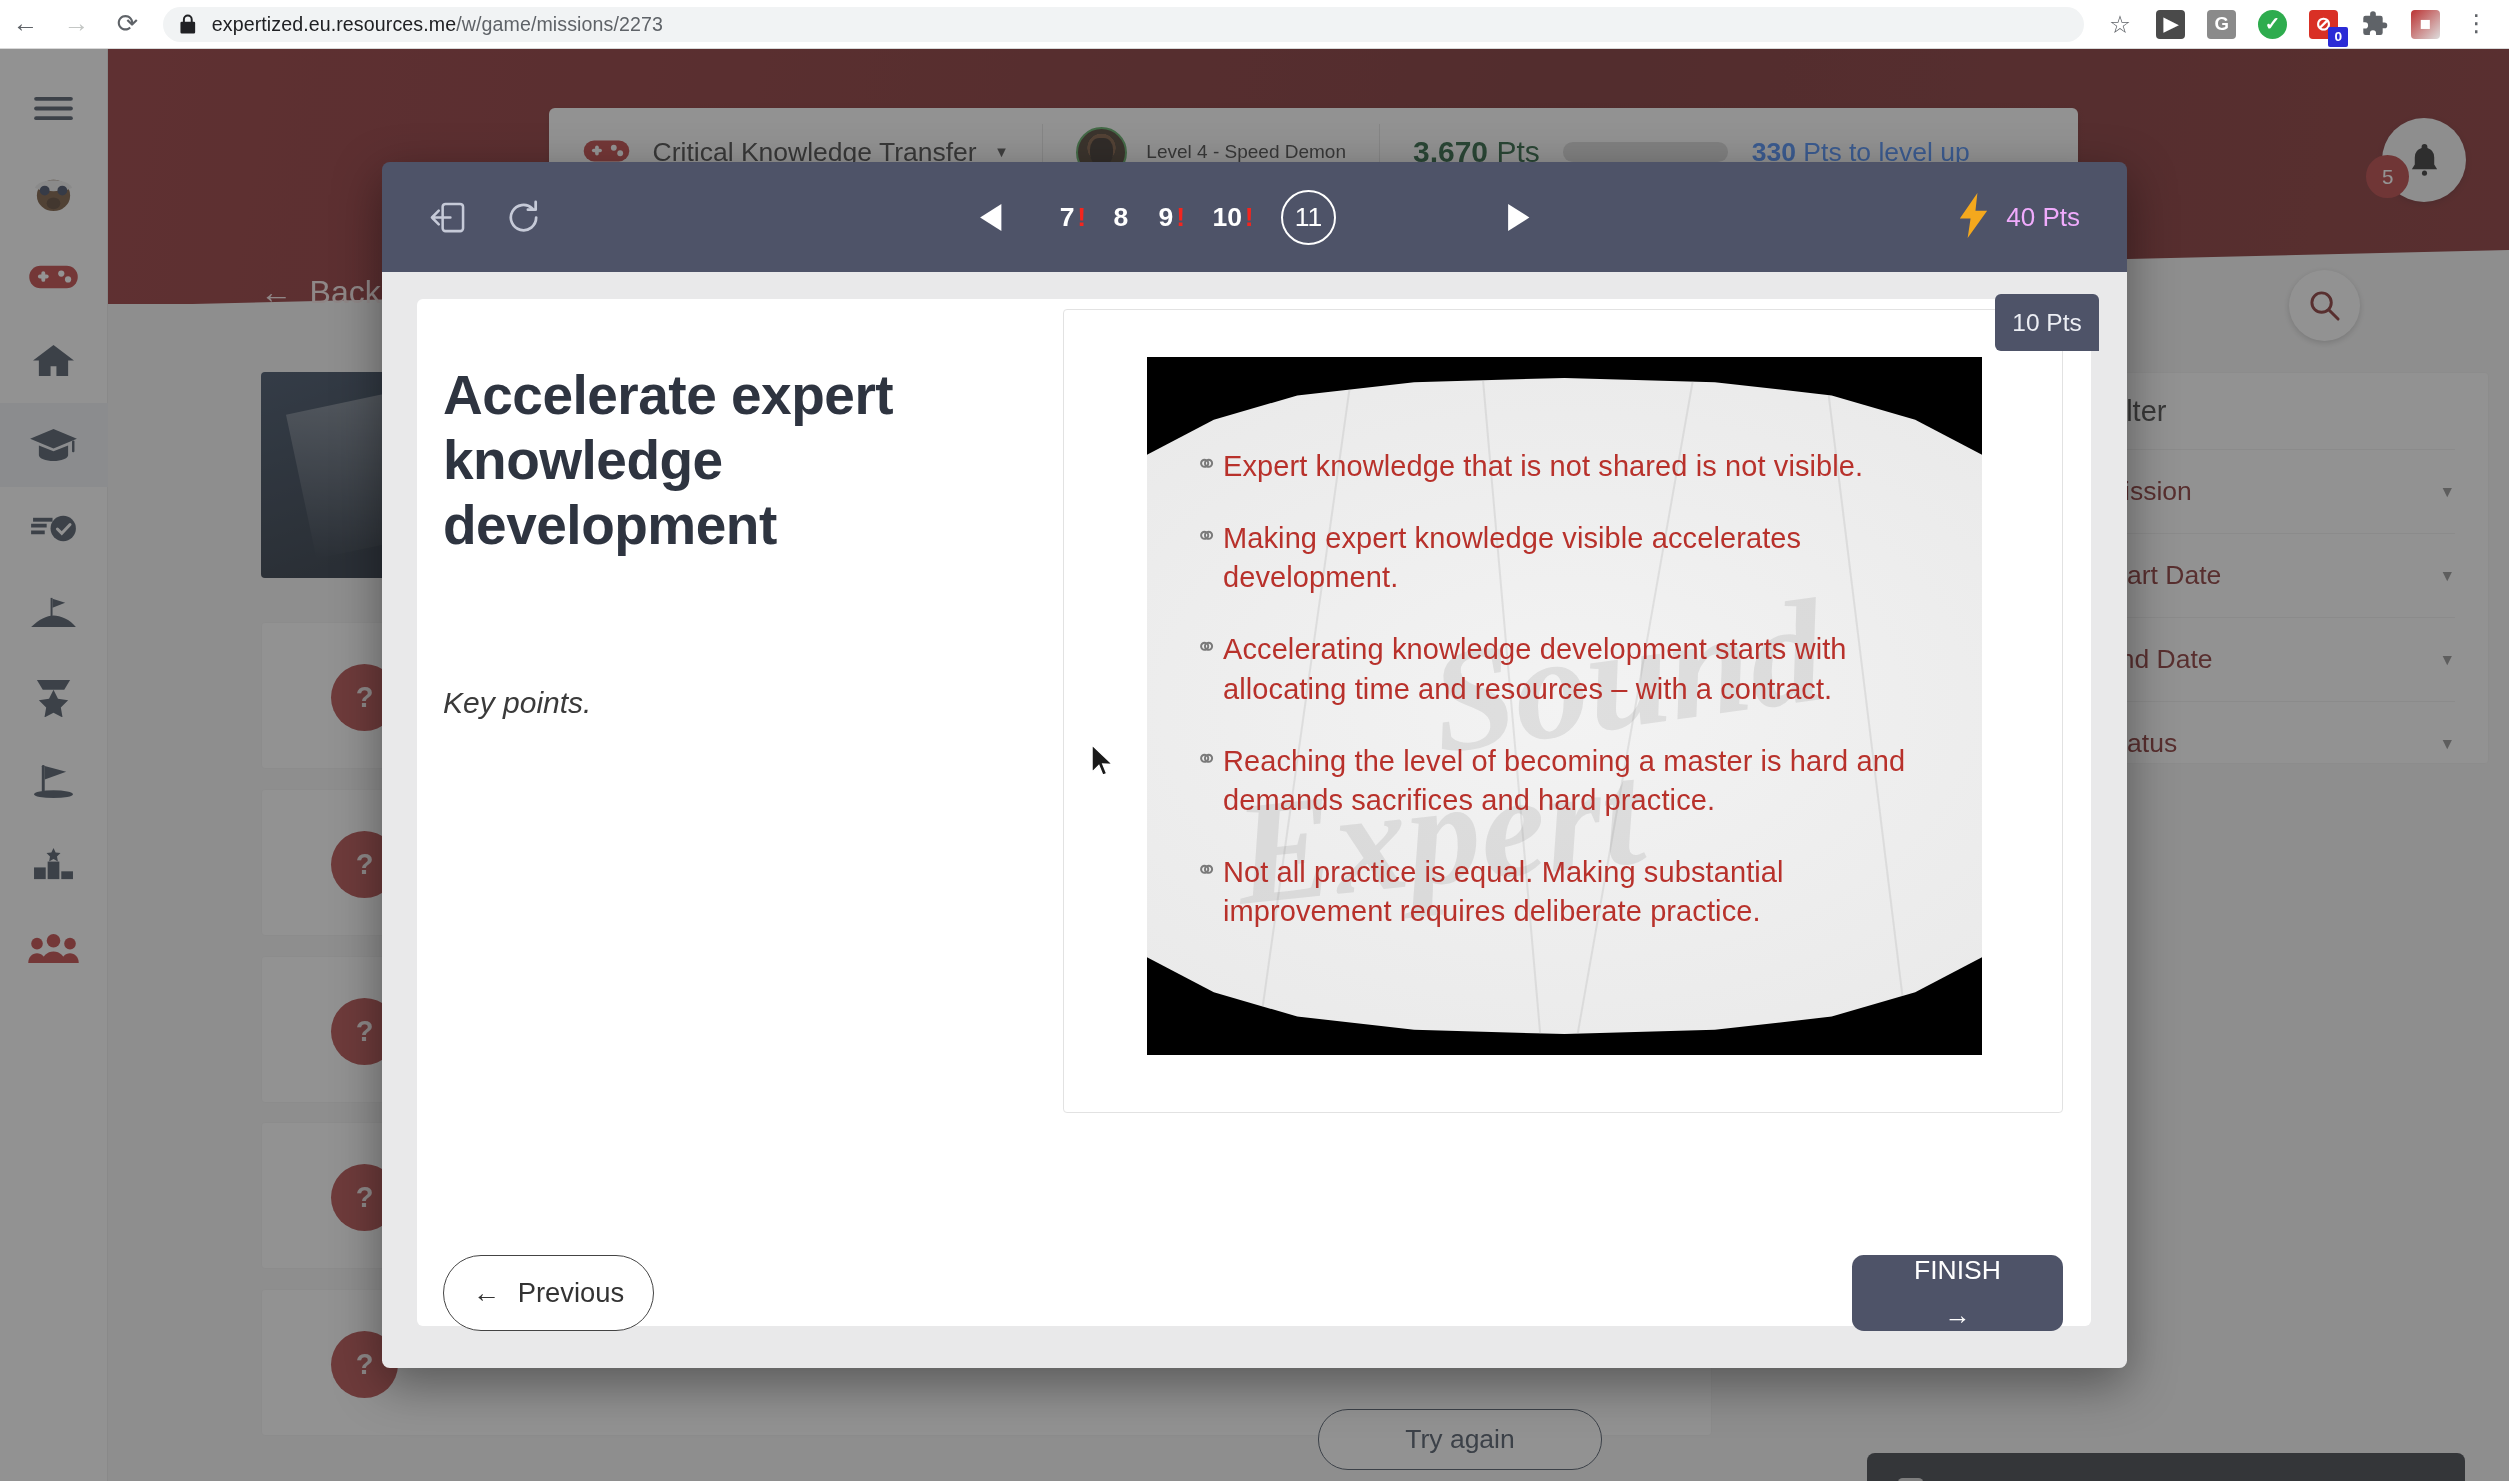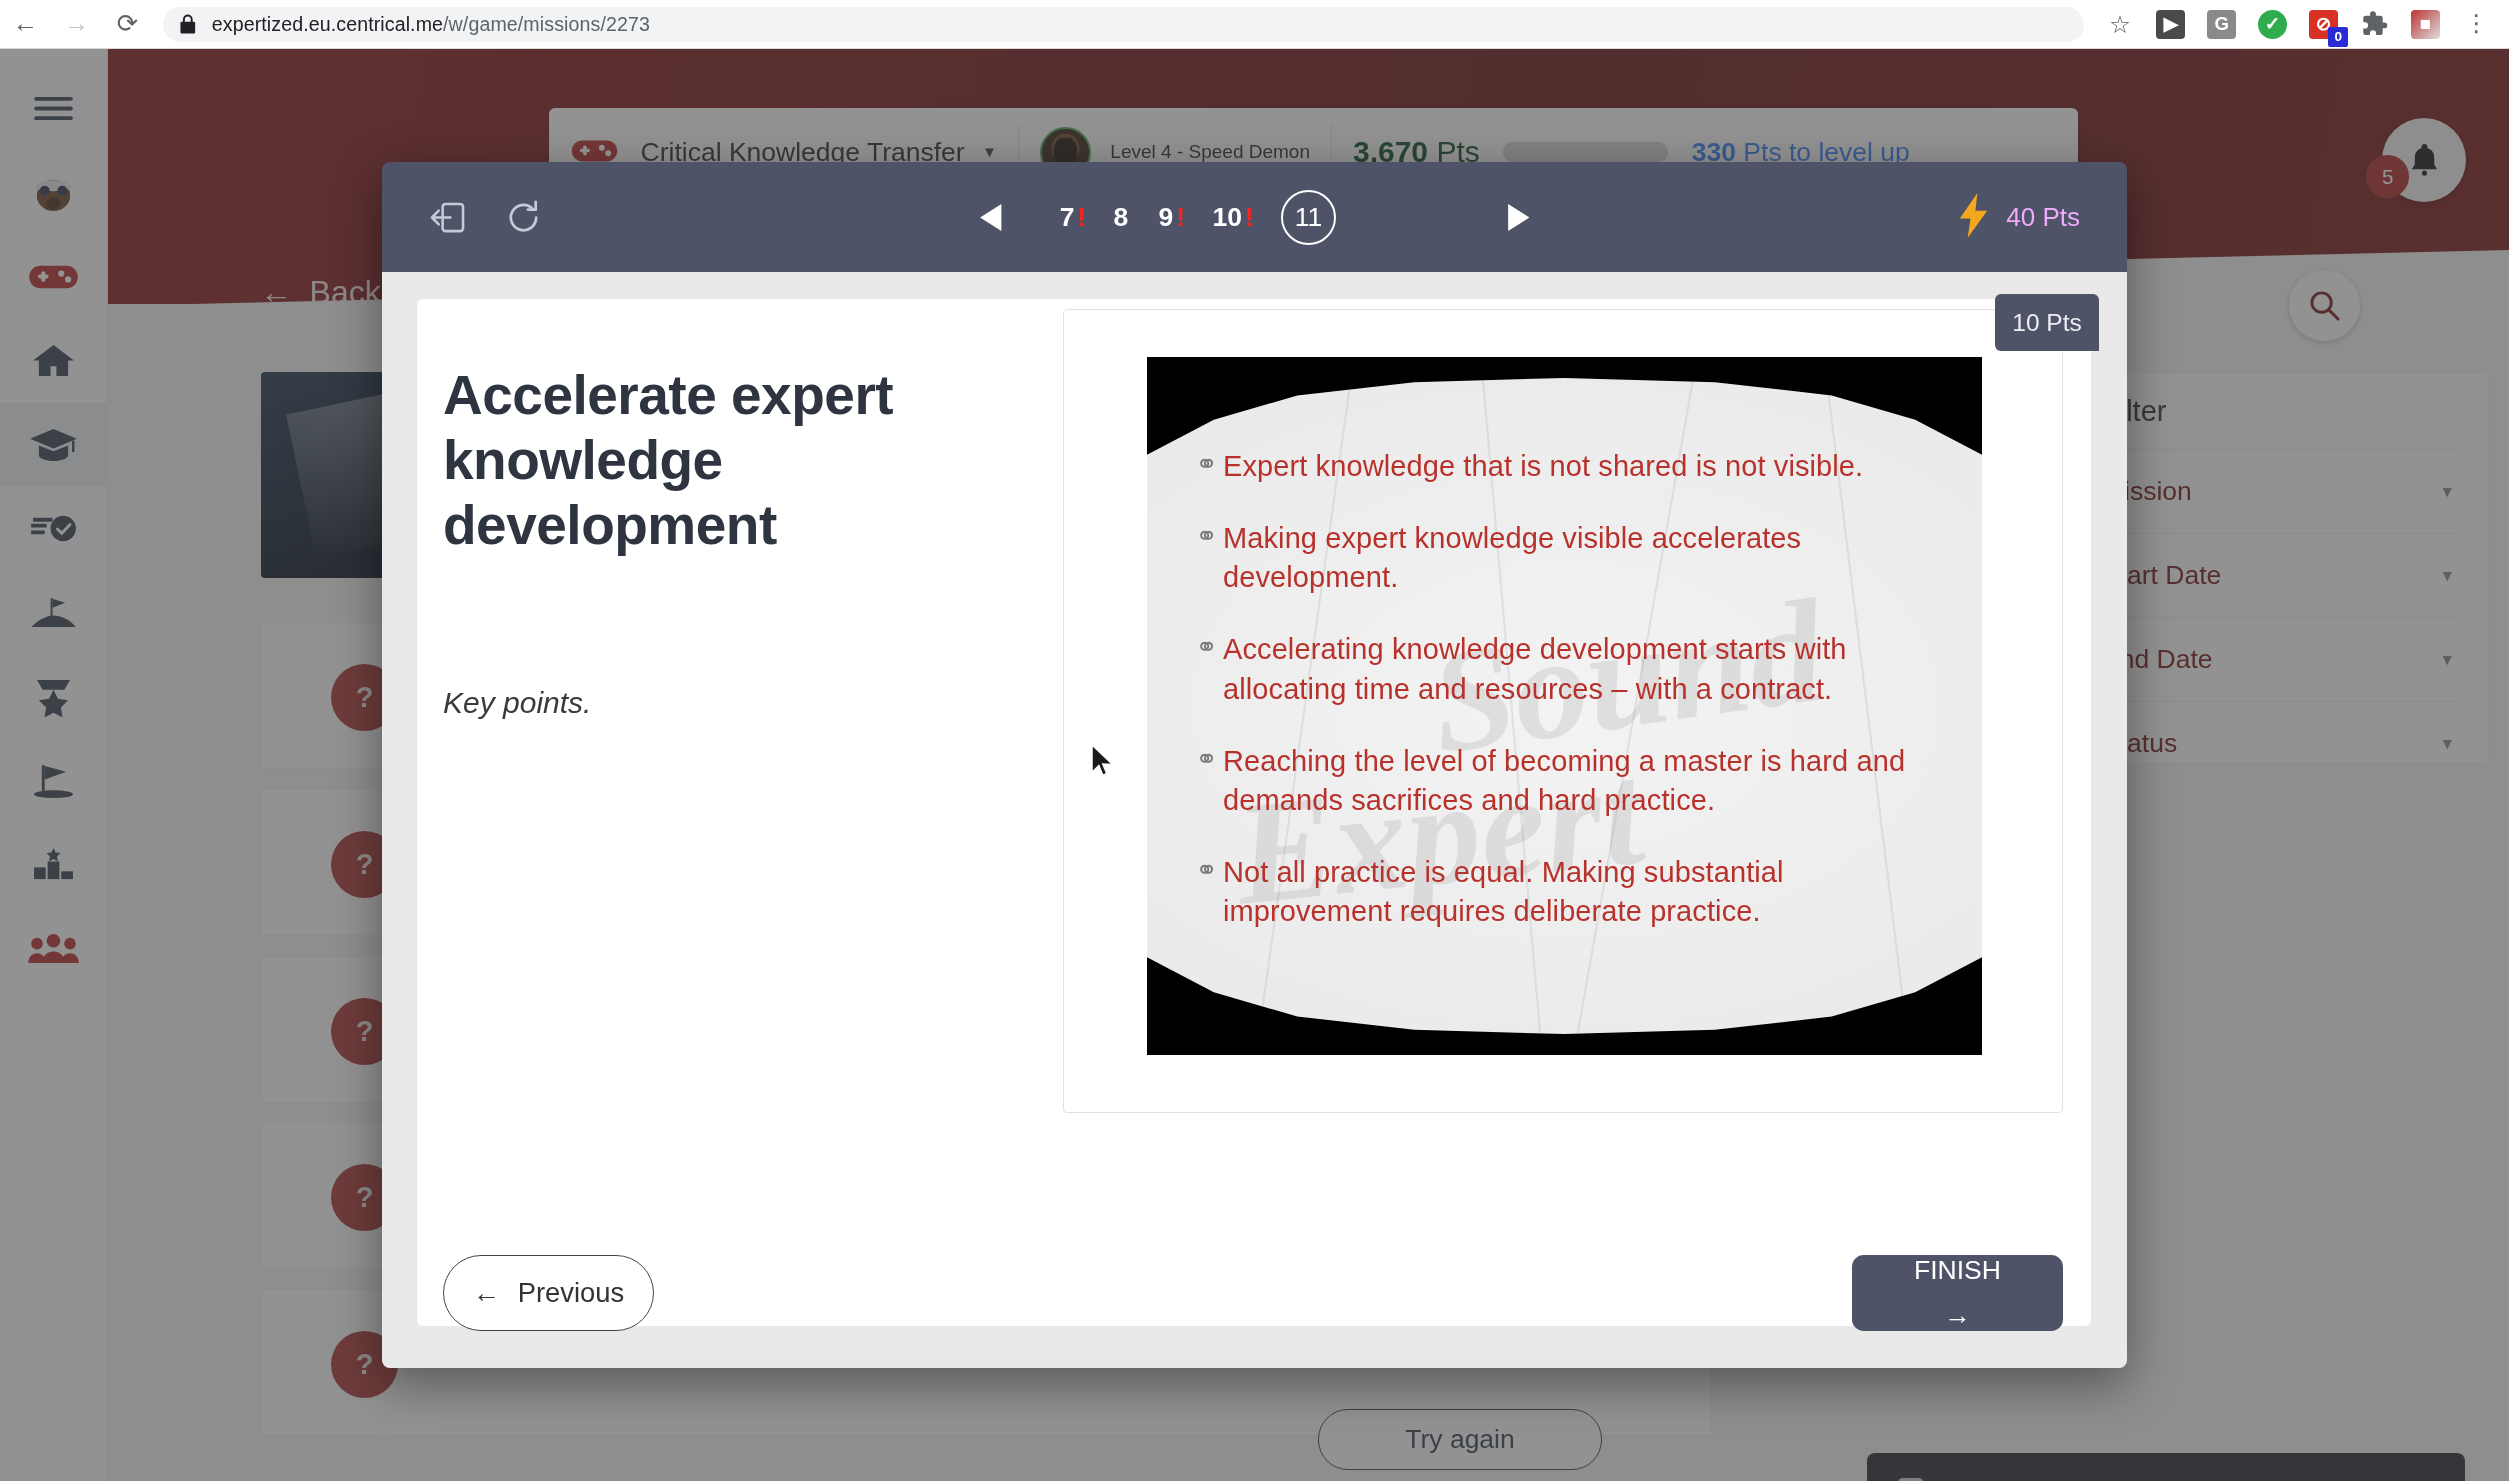--- a/index.html
+++ b/index.html
@@ -61,21 +61,21 @@
     background: linear-gradient(100deg, #8a2326 0%, #6f1b1d 60%, #7d2022 100%);
     clip-path: polygon(0 0, 2401px 0, 2401px 201px, 0 257px);
   }
 
   
   #game-header {
     position:absolute; left:549px; top:59px; height:88px; width:1529px;
     background:#fbfbfb; border-radius:5.9px; display:flex; align-items:center;
     box-shadow:0 2px 7.8px rgba(0,0,0,.15);
   }
-  .gh-cell { display:flex; align-items:center; height:59px; padding:0 21px; }
+  .gh-cell { display:flex; align-items:center; height:59px; padding:0 33px; }
   .gh-div { width:1px; height:57px; background:#e0e0e0; }
   #gh-gamepad { margin-right:21.6px; }
   #gh-title { font-size:26.5px; color:#333; margin-right:17.6px; white-space:nowrap;}
   #gh-caret { color:#444; font-size:14.7px; }
   #gh-avatar {
     width:51px; height:51px; border-radius:50%; margin-right:19.6px;
     background: radial-gradient(circle at 50% 40%, #6f4a2d 0 38%, #3a2a1c 39% 70%, #4c9c52 71% 100%);
     border:2.9px solid #4fa356; flex:none; overflow:hidden; position:relative;
   }
   #gh-avatar::after{
@@ -280,21 +280,21 @@
   <div class="nav-btn disabled">→</div>
   <div class="nav-btn">⟳</div>
 
   <div id="omnibox">
     <span id="lock-icon">
       <svg width="19.6" height="21.6" viewBox="0 0 20 22">
           <path d="M5 9V6.5a5 5 0 0 1 10 0V9h1.2a1.3 1.3 0 0 1 1.3 1.3v9.4A1.3 1.3 0 0 1 16.2 21H3.8a1.3 1.3 0 0 1-1.3-1.3v-9.4A1.3 1.3 0 0 1 3.8 9H5zm2 0h6V6.5a3 3 0 1 0-6 0V9z" fill="#202124"></path>
         </svg>
     </span>
     <span id="url-text">
-      <span>expertized.eu.centrical.me</span><span class="dim">/w/game/missions/2273</span>
+      <span>expertized.eu.resources.me</span><span class="dim">/w/game/missions/2273</span>
     </span>
   </div>
 
   <div class="chrome-icon" id="star-icon">☆</div>
   <div class="chrome-icon">
     <span class="ext-sq" style="background:#4a4a4a;">▶</span>
   </div>
   <div class="chrome-icon">
     <span class="ext-sq" style="background:#8a8a8a;">G</span>
   </div>

